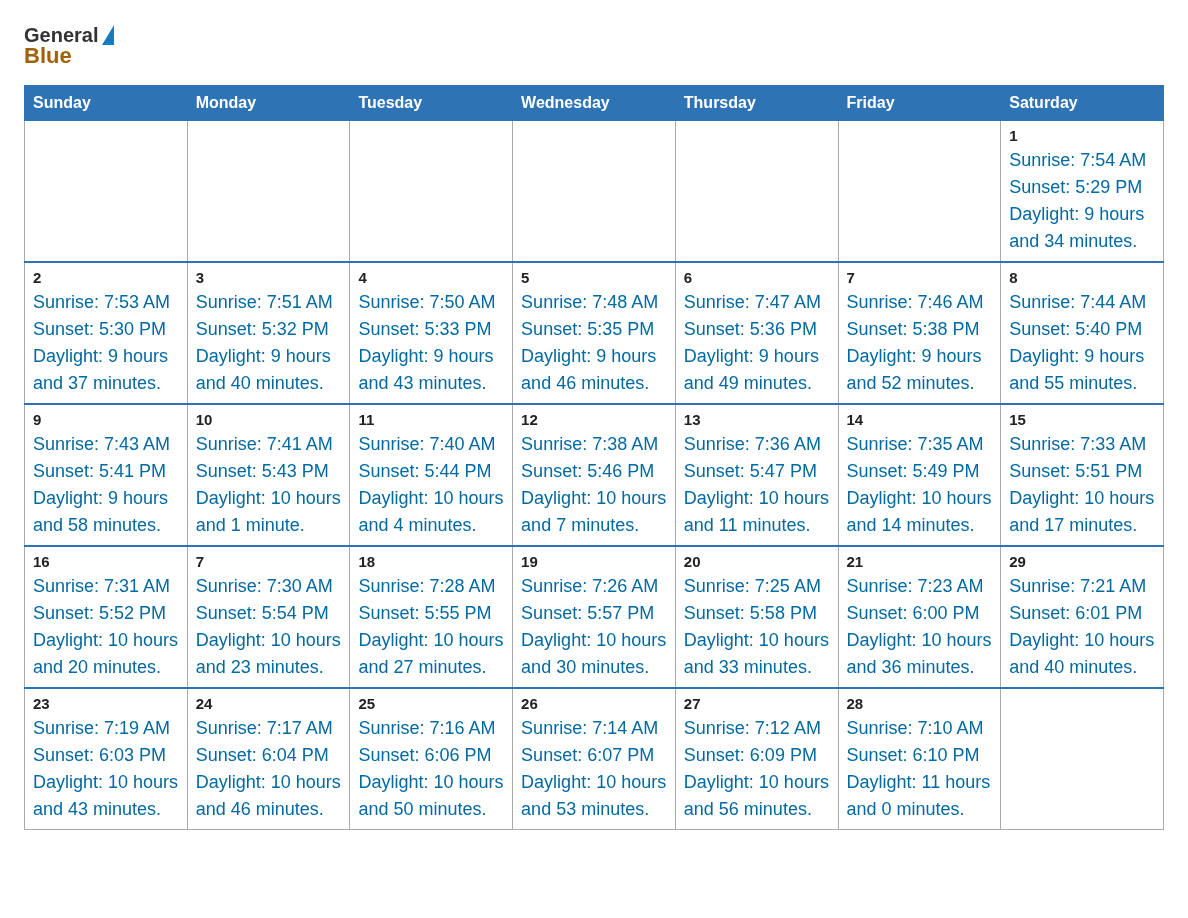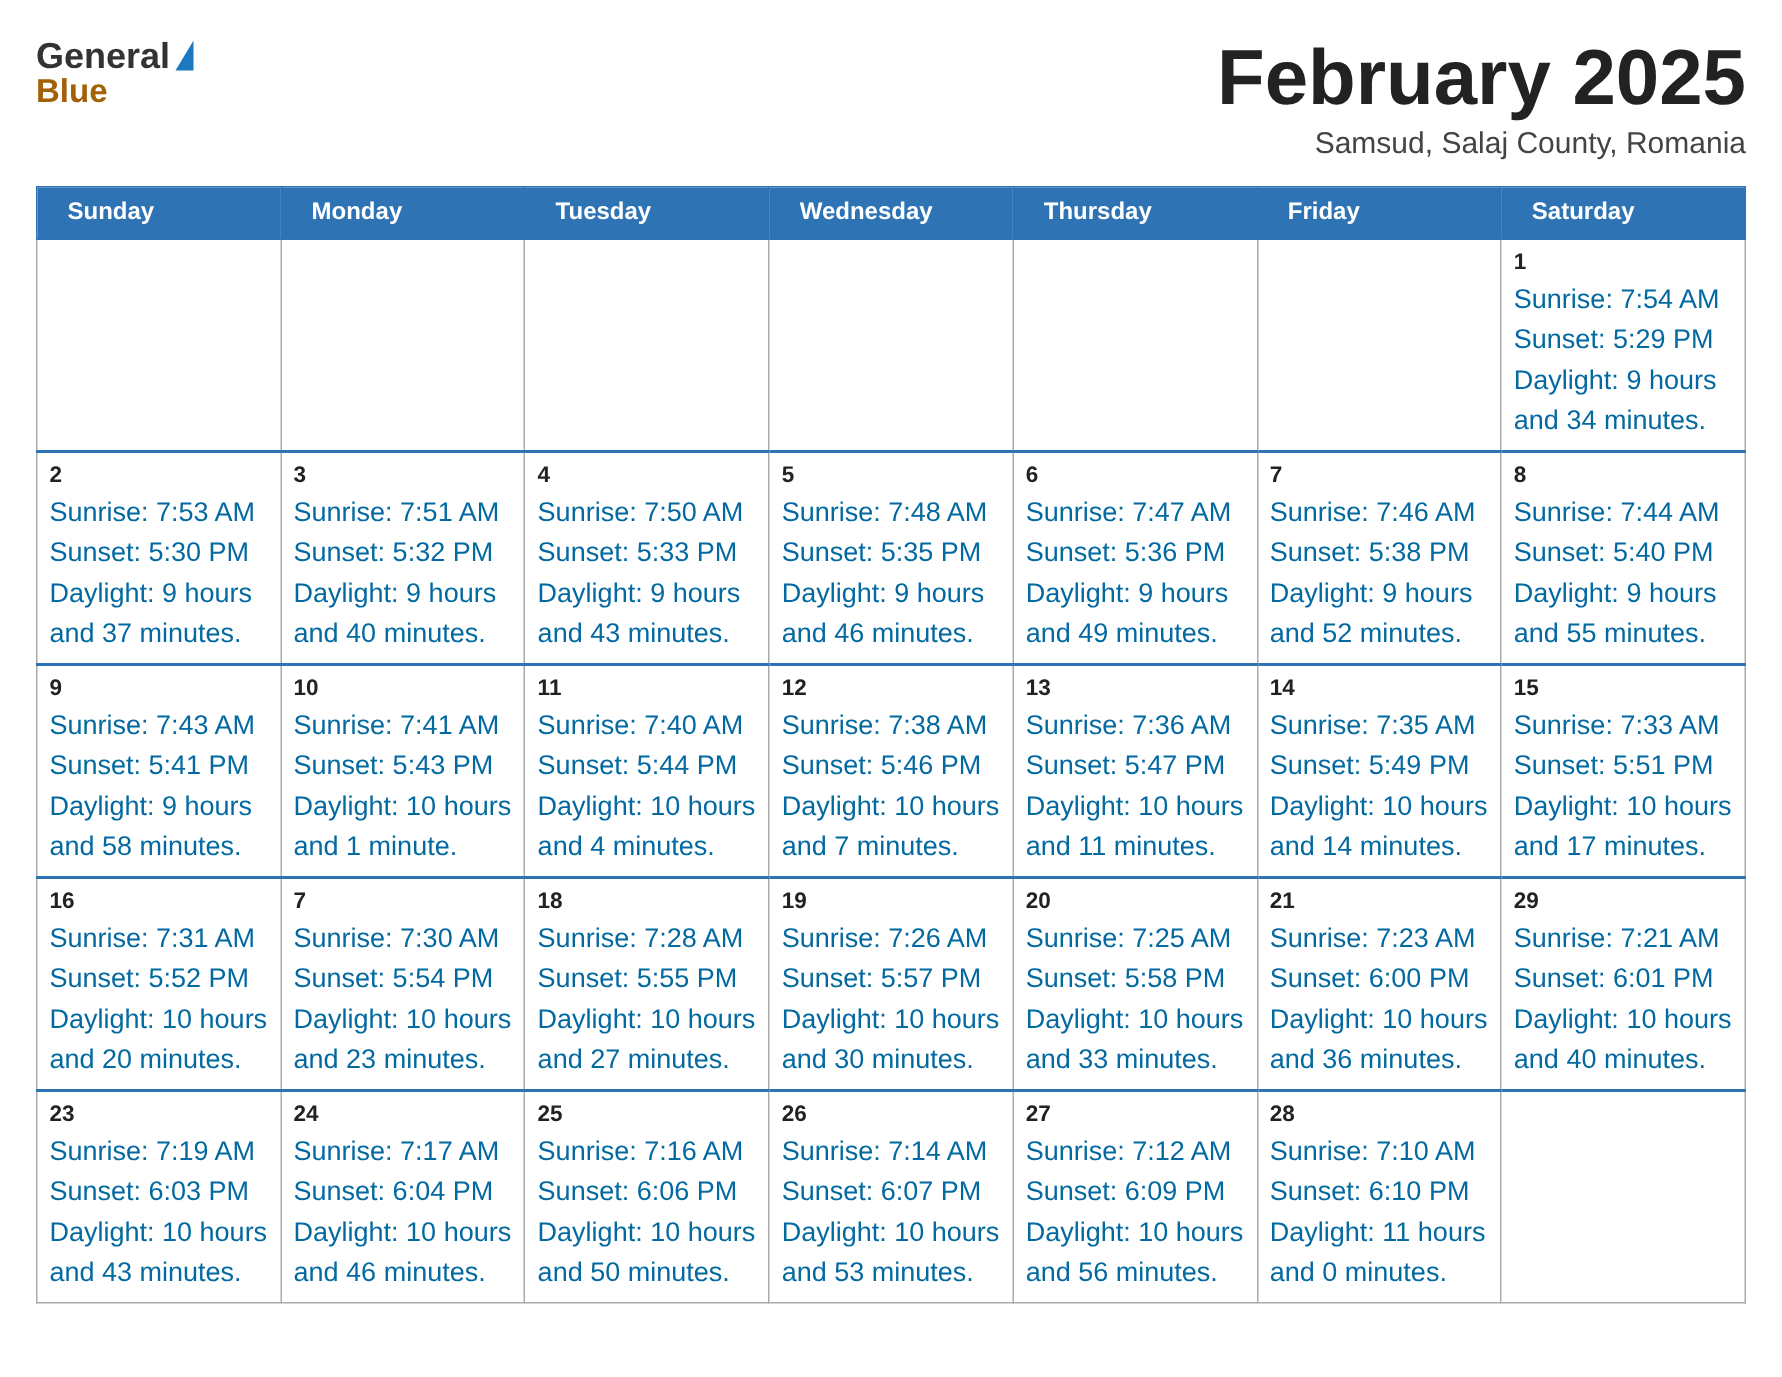--- a/index.html
+++ b/index.html
@@ -19,21 +19,21 @@
     .logo {
       display: flex;
       flex-direction: column;
       align-items: flex-start;
     }
     .logo-top {
       display: flex;
       align-items: center;
     }
     .logo-general {
-      font-size: 24px;
+      font-size: 20px;
       font-weight: bold;
       color: #333;
     }
     .logo-triangle {
       width: 0;
       height: 0;
       border-left: 12px solid transparent;
       border-right: 0px solid transparent;
       border-bottom: 20px solid #1a7abf;
       margin-left: 4px;
@@ -62,21 +62,21 @@
     .calendar {
       width: 100%;
       border-collapse: collapse;
       border: 1px solid #555;
     }
     .calendar th {
       background-color: #2e74b5;
       color: #fff;
       font-size: 16px;
       font-weight: bold;
-      padding: 8px 20px;
+      padding: 8px 8px;
       text-align: left;
       border: 1px solid #2e74b5;
     }
     .calendar td {
       width: calc(100% / 7);
       vertical-align: top;
       padding: 6px 8px;
       border: 1px solid #aaa;
       min-height: 100px;
       background: #fff;
@@ -105,24 +105,20 @@
 </head>
 <body>
 
 <div class="header">
   <div class="logo">
     <div class="logo-top">
       <span class="logo-general">General</span>
       <div class="logo-triangle"></div>
     </div>
     <span class="logo-blue">Blue</span>
-  </div>
-  <div class="title-block">
-    <div class="month-title">February 2025</div>
-    <div class="location">Samsud, Salaj County, Romania</div>
   </div>
 </div>
 
 <table class="calendar">
   <thead>
     <tr>
     <th>Sunday</th>
         <th>Monday</th>
         <th>Tuesday</th>
         <th>Wednesday</th>

